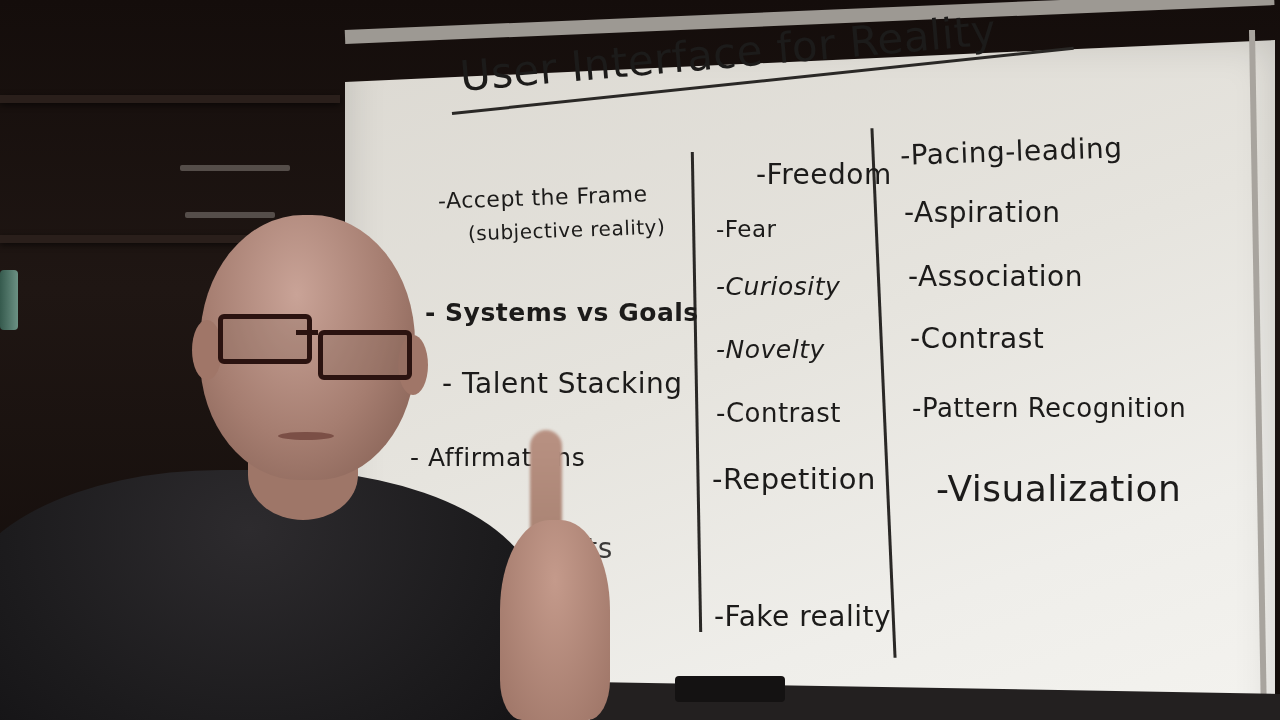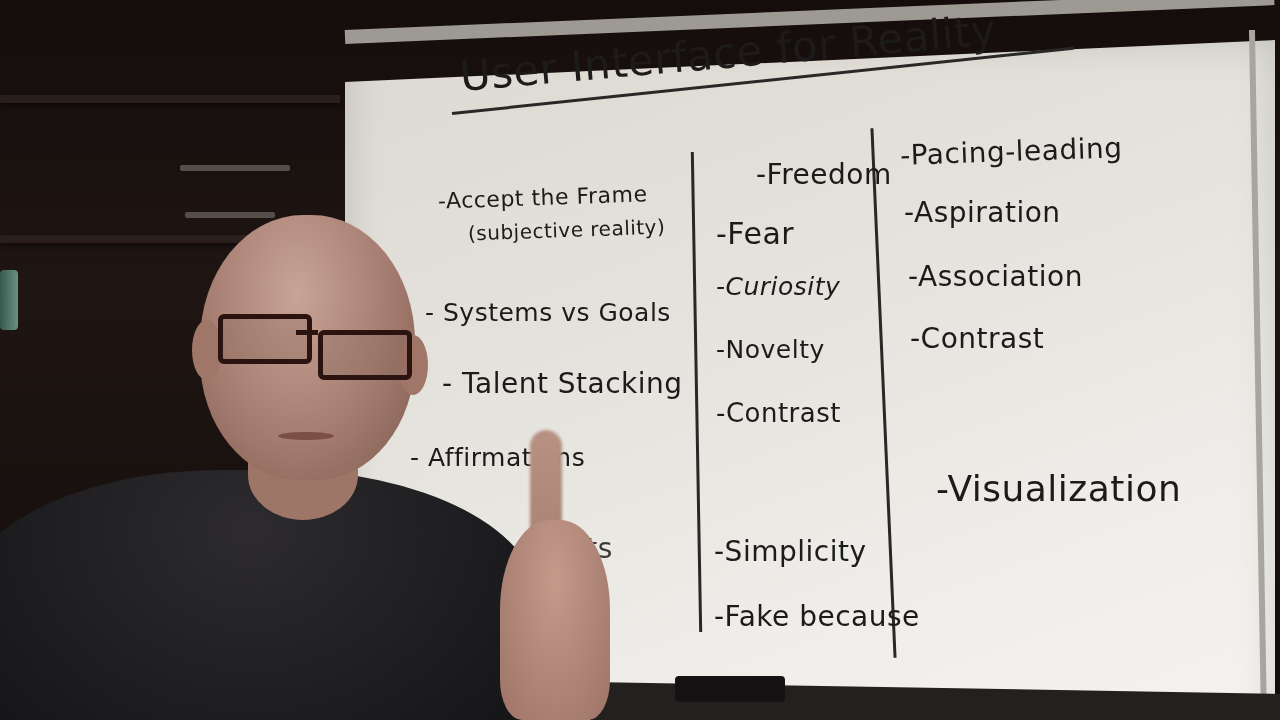--- a/index.html
+++ b/index.html
@@ -127,37 +127,38 @@
   <div class="board-frame-right"></div>
 
   <div class="ink title">User Interface for Reality</div>
   <div class="title-underline"></div>
 
   <div class="col-divider" style="left:695px;top:152px;height:480px;transform:rotate(-1deg);"></div>
   <div class="col-divider" style="left:882px;top:128px;height:530px;transform:rotate(-2.5deg);"></div>
 
   <div class="ink item small" style="left:438px;top:185px;transform:rotate(-2deg);">-Accept the Frame</div>
   <div class="ink item sub" style="left:468px;top:218px;transform:rotate(-2deg);">(subjective reality)</div>
-  <div class="ink item small" style="left:425px;top:298px;font-size:25px;">- Systems vs Goals</div>
+  <div class="ink item small" style="left:425px;top:298px;font-size:25px;font-weight:bold;">- Systems vs Goals</div>
   <div class="ink item" style="left:422px;top:367px;margin-left:20px;">- Talent Stacking</div>
   <div class="ink item small" style="left:410px;top:443px;font-size:25px;">- Affirmations</div>
   <div class="ink item" style="left:430px;top:532px;opacity:.85;">…ating …cts</div>
 
   <div class="ink item" style="left:718px;top:158px;margin-left:38px;">-Freedom</div>
-  <div class="ink item" style="left:716px;top:216px;font-size:30px;">-Fear</div>
+  <div class="ink item" style="left:716px;top:216px;font-size:23px;">-Fear</div>
   <div class="ink item small" style="left:716px;top:272px;font-size:25px;font-style:italic;">-Curiosity</div>
-  <div class="ink item small" style="left:716px;top:335px;font-size:25px;">-Novelty</div>
+  <div class="ink item small" style="left:716px;top:335px;font-size:25px;font-style:italic;">-Novelty</div>
   <div class="ink item" style="left:716px;top:398px;font-size:26px;">-Contrast</div>
-  <div class="ink item" style="left:714px;top:535px;">-Simplicity</div>
-  <div class="ink item" style="left:714px;top:600px;">-Fake because</div>
+  <div class="ink item" style="left:712px;top:462px;font-size:29px;">-Repetition</div>
+  <div class="ink item" style="left:714px;top:600px;">-Fake reality</div>
 
   <div class="ink item" style="left:900px;top:135px;transform:rotate(-2deg);">-Pacing-leading</div>
   <div class="ink item" style="left:908px;top:260px;">-Association</div>
   <div class="ink item" style="left:904px;top:196px;">-Aspiration</div>
   <div class="ink item" style="left:910px;top:322px;">-Contrast</div>
+  <div class="ink item" style="left:912px;top:393px;font-size:26px;">-Pattern Recognition</div>
   <div class="ink item" style="left:936px;top:468px;font-size:36px;">-Visualization</div>
 
   <div class="board-tray"></div>
   <div class="eraser"></div>
 
   <div class="shirt"></div>
   <div class="neck"></div>
   <div class="head"></div>
   <div class="ear" style="left:192px;top:320px;"></div>
   <div class="ear" style="left:398px;top:335px;"></div>

